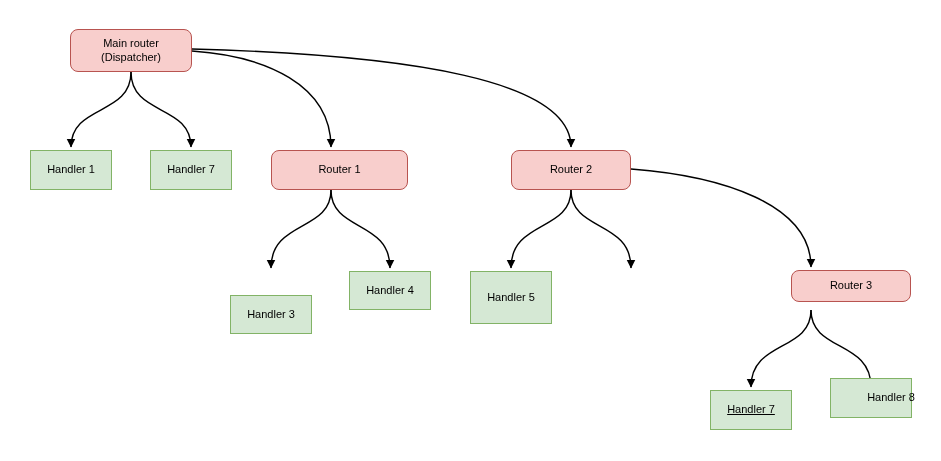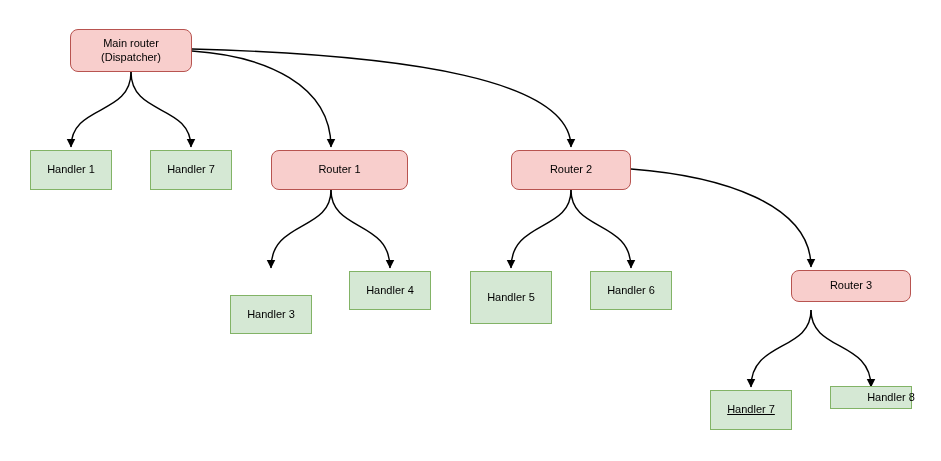--- a/index.html
+++ b/index.html
@@ -88,21 +88,20 @@
   <div class="node router" style="left:271px; top:150px; width:137px; height:40px;text-align:center;">Router 1</div>
 
   <div class="node router" style="left:511px; top:150px; width:120px; height:40px;">Router 2</div>
 
   <div class="node handler" style="left:230px; top:271px; width:82px; height:39px;margin-top:24px;">Handler 3</div>
 
   <div class="node handler" style="left:349px; top:271px; width:82px; height:39px;">Handler 4</div>
 
   <div class="node handler" style="left:470px; top:271px; width:82px; height:53px;">Handler 5</div>
 
-  <div class="node handler" style="left:590px; top:271px; width:82px; height:39px;">Handler 6</div>
 
   <div class="node router" style="left:791px; top:270px; width:120px; height:32px;">Router 3</div>
 
   <div class="node handler" style="left:710px; top:390px; width:82px; height:40px;text-decoration:underline;">Handler 7</div>
 
-  <div class="node handler" style="left:830px; top:386px; width:82px; height:23px;padding-left:40px;">Handler 8</div>
+  <div class="node handler" style="left:830px; top:378px; width:82px; height:40px;padding-left:40px;">Handler 8</div>
 
 </div>
 
 </body></html>

